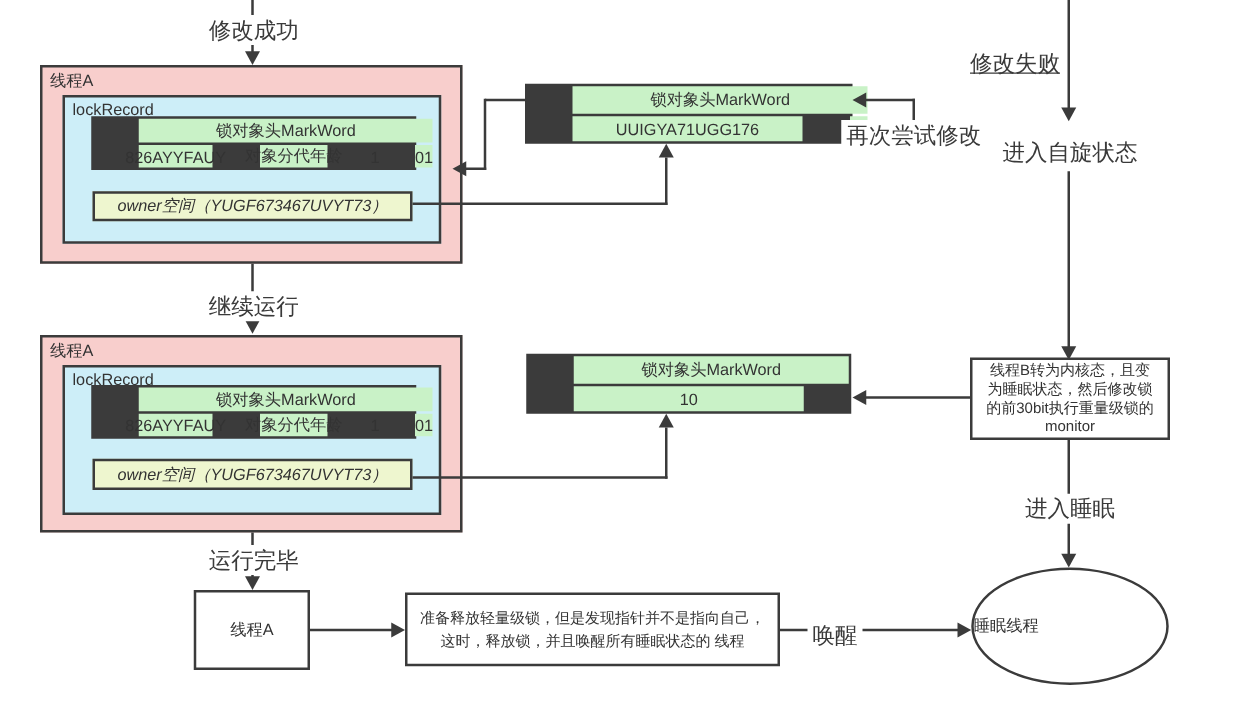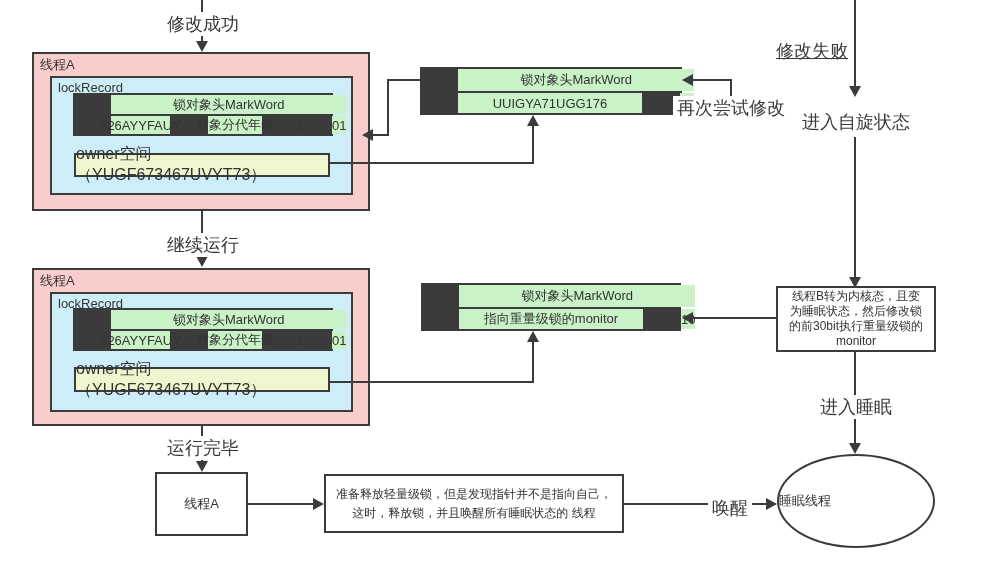--- a/index.html
+++ b/index.html
@@ -17,21 +17,21 @@
   
   .mwtable { position:absolute; background:#3b3b3b; padding:2px; display:grid; gap:2px; z-index:2; }
   .mwtable .cell { background:#c9f2c7; display:flex; align-items:center; justify-content:center;
                    font-size:13px; color:#333; white-space:nowrap;margin-left:36px; }
   .tbl-inbox { width:260px; grid-template-columns:95px 90px 30px 1fr; grid-template-rows:19px 18px; }
   .tbl-inbox .hdr { grid-column:1 / 5; }
   .tbl-right { grid-template-columns:220px 1fr; grid-template-rows:22px 20px; }
   .tbl-right .hdr { grid-column:1 / 3; }
 
   .ownerbox { position:absolute; border:2px solid #3b3b3b; background:#eef6cf; display:flex;
-              align-items:center; justify-content:center; font-size:16px; color:#333; z-index:2; }
+              align-items:center; justify-content:center; font-size:13px; color:#333; z-index:2;font-style:italic; }
 
   
   .hl, .vl { position:absolute; background:#3b3b3b; z-index:3; }
   .hl { height:2px; } .vl { width:2px; }
   .arr { position:absolute; width:0; height:0; z-index:3; }
   .arr-d { border-left:6px solid transparent; border-right:6px solid transparent; border-top:11px solid #3b3b3b; }
   .arr-u { border-left:6px solid transparent; border-right:6px solid transparent; border-bottom:11px solid #3b3b3b; }
   .arr-l { border-top:6px solid transparent; border-bottom:6px solid transparent; border-right:11px solid #3b3b3b; }
   .arr-r { border-top:6px solid transparent; border-bottom:6px solid transparent; border-left:11px solid #3b3b3b; }
 
@@ -112,21 +112,20 @@
         <div class="cell">对象分代年龄</div>
         <div class="cell">1</div>
         <div class="cell">01</div>
       </div>
       <div class="ownerbox" style="left:22px; top:73px; width:256px; height:25px;">owner空间（YUGF673467UVYT73）</div>
     </div>
   </div>
 
   <div class="mwtable tbl-right" style="left:421px; top:283px; width:260px;">
     <div class="cell hdr">锁对象头MarkWord</div>
-    <div class="cell">指向重量级锁的monitor</div>
     <div class="cell">10</div>
   </div>
 
   <div class="hl" style="left:330px; top:381px; width:204px;"></div>
   <div class="vl" style="left:532px; top:342px; height:41px;"></div>
   <div class="arr arr-u" style="left:527px; top:331px;"></div>
 
   <div class="nodebox multiline" style="left:776px; top:286px; width:160px; height:66px; font-size:12px; line-height:15px;">
     <span>线程B转为内核态，且变</span>
     <span>为睡眠状态，然后修改锁</span>
@@ -152,19 +151,19 @@
   <div class="hl" style="left:248px; top:503px; width:66px;"></div>
   <div class="arr arr-r" style="left:313px; top:498px;"></div>
 
   <div class="nodebox multiline" style="left:324px; top:474px; width:300px; height:59px; font-size:12px; line-height:19px;">
     <span>准备释放轻量级锁，但是发现指针并不是指向自己，</span>
     <span>这时，释放锁，并且唤醒所有睡眠状态的 线程</span>
   </div>
 
   <div class="hl" style="left:624px; top:503px; width:143px;"></div>
   <div class="arr arr-r" style="left:766px; top:498px;"></div>
-  <div class="lbl" style="left:730px; top:496px;">唤醒</div>
+  <div class="lbl" style="left:668px; top:496px;">唤醒</div>
 
   <div class="ellipse" style="left:777px; top:454px; width:158px; height:94px;">
     <span>睡眠线程</span>
   </div>
 
 </div>
 
 </body></html>

